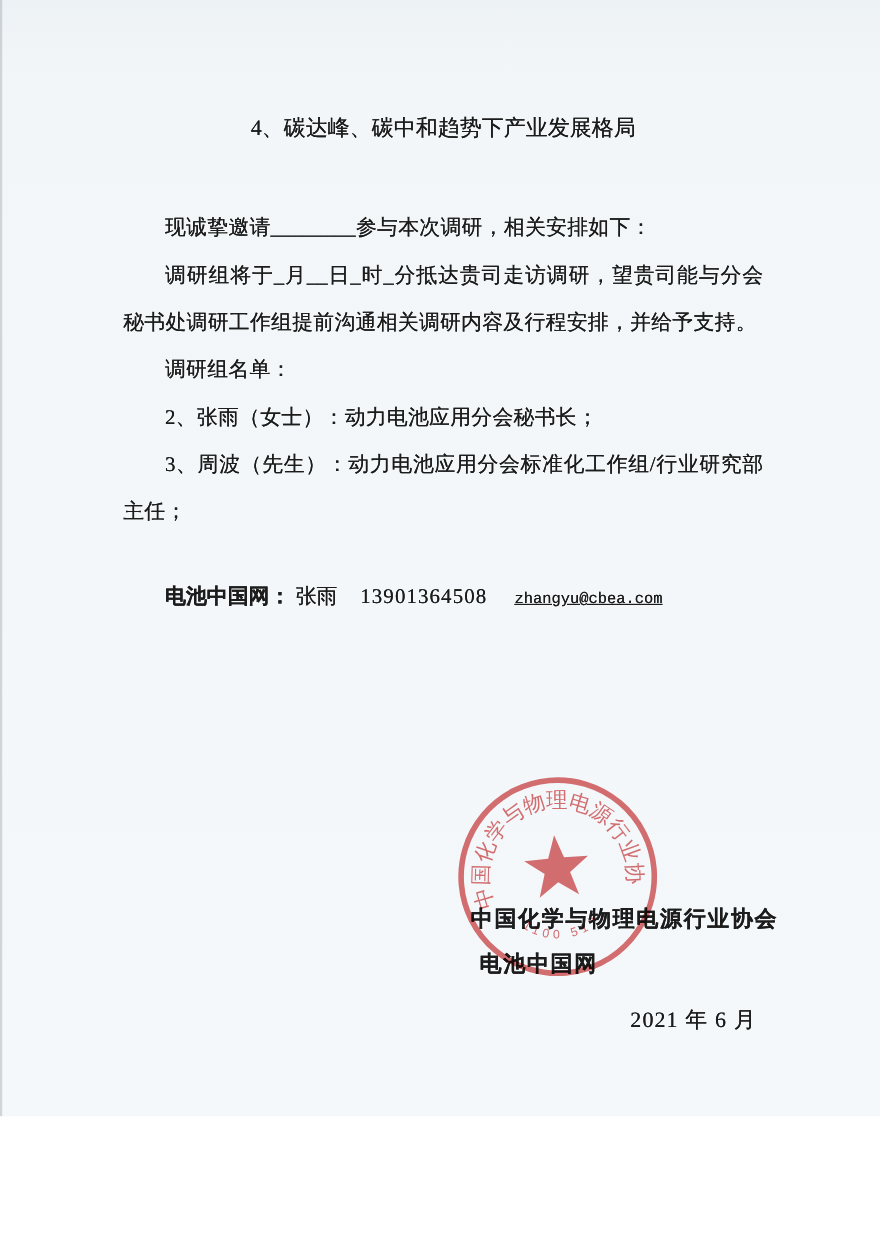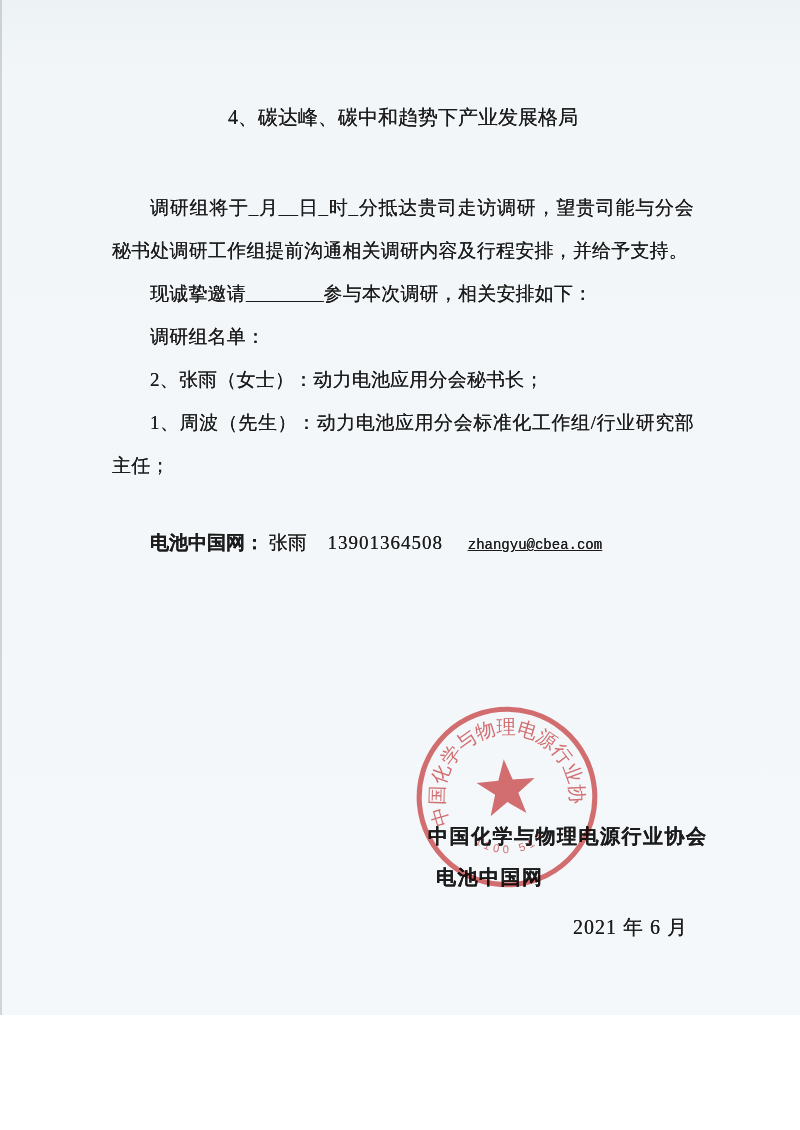--- a/index.html
+++ b/index.html
@@ -62,25 +62,25 @@
 </style>
 </head>
 <body>
 
 <div class="page">
   <div class="scan-edge"></div>
 
   <div class="content">
     <h1 class="doc-title">4、碳达峰、碳中和趋势下产业发展格局</h1>
 
+    <p class="body">现诚挚邀请________参与本次调研，相关安排如下：</p>
     <p class="body">调研组将于_月__日_时_分抵达贵司走访调研，望贵司能与分会秘书处调研工作组提前沟通相关调研内容及行程安排，并给予支持。</p>
-    <p class="body">现诚挚邀请________参与本次调研，相关安排如下：</p>
     <p class="body">调研组名单：</p>
     <p class="body">2、张雨（女士）：动力电池应用分会秘书长；</p>
-    <p class="body">1、周波（先生）：动力电池应用分会标准化工作组/行业研究部主任；</p>
+    <p class="body">3、周波（先生）：动力电池应用分会标准化工作组/行业研究部主任；</p>
 
     <div class="contact">
       <div>
         <span class="contact-label">电池中国网：</span>
         <span class="c-name">张雨</span>
         <span class="c-phone">13901364508</span>
         <span class="email">zhangyu@cbea.com</span>
       </div>
     </div>
   </div>

